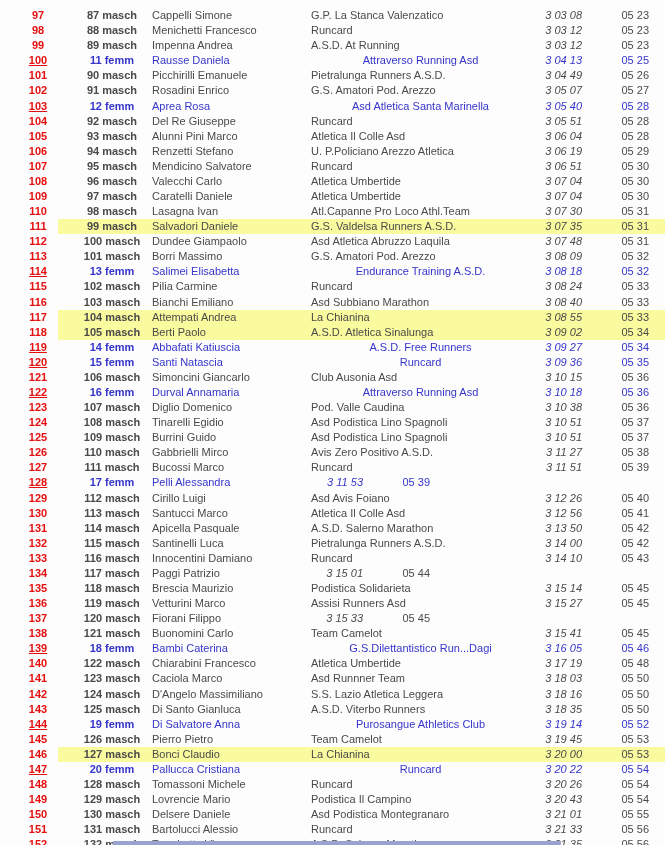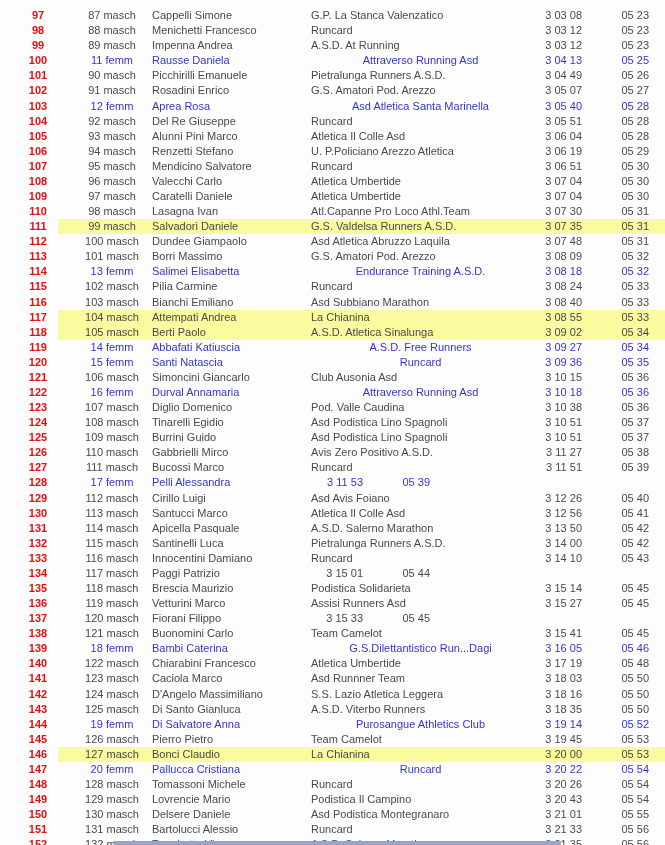--- a/index.html
+++ b/index.html
@@ -11,28 +11,28 @@
   .page { position:relative; width:665px; height:845px; }
   #rows { position:absolute; top:8px; left:0; width:665px; }
   .row {
     height:15.0893px;
     display:flex; align-items:center;
     font-size:11px; line-height:11px;
     color:#4a4a4a; white-space:nowrap;
   }
   .cell { flex:none; overflow:visible; }
   .pos  { width:36px;  margin-left:20px; text-align:center; color:#e60f0f; font-weight:bold; }
-  .cat  { width:72px;  margin-left:20px; text-align:center; }
+  .cat  { width:72px;  margin-left:20px; text-align:center;font-weight:bold; }
   .name { width:159px; margin-left:4px;  text-align:left; }
   .team { width:219px; text-align:left; }
-  .time { width:52px;  text-align:right; }
+  .time { width:52px;  text-align:right;font-style:italic; }
   .pace { width:67px;  text-align:right; }
   
   .row.f { color:#3535cb; }
-  .row.f .pos { color:#e60f0f; }
+  .row.f .pos { color:#e60f0f;text-decoration:underline; }
   .row.f .name { text-align:left; }
   .row.f .team { text-align:center; }
   
   .row.hl { background:linear-gradient(to right, rgba(0,0,0,0) 58px, #fafa9e 58px); }
   
   .bottom-strip {
     position:absolute; left:113px; top:841px;
     width:448px; height:4px; background:#98a3cf; border-radius:1px;
   }
 </style>

